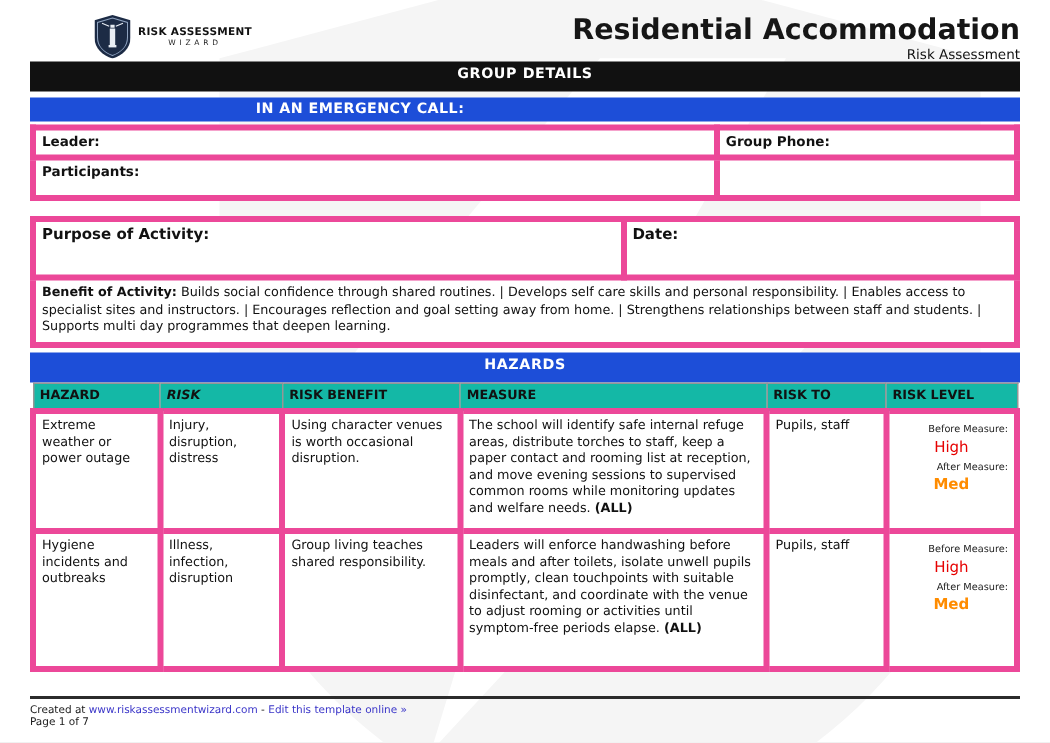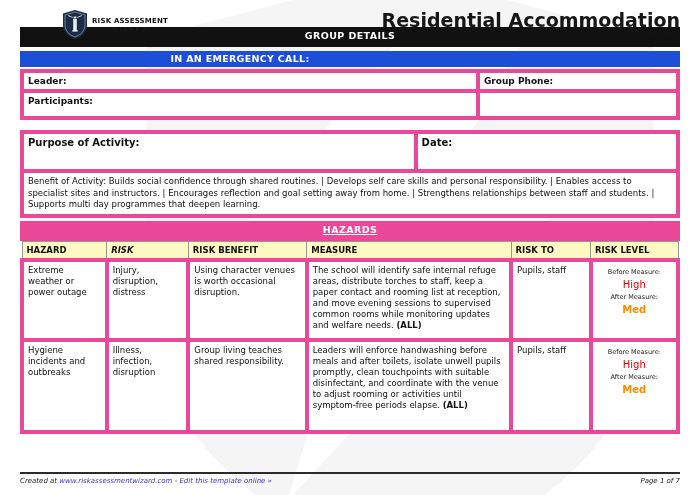--- a/index.html
+++ b/index.html
@@ -13,21 +13,21 @@
     overflow: hidden;
   }
   .watermark {
     position: absolute; left: 90px; top: -40px;
     width: 620px; height: 620px;
     opacity: 1; z-index: 0; pointer-events: none;
   }
   .content { position: relative; z-index: 1; padding: 0 20px; }
 
   
-  .hdr { display: flex; justify-content: space-between; align-items: flex-start; padding-top: 10px; height: 27px; padding-left: 43px; }
+  .hdr { display: flex; justify-content: space-between; align-items: flex-start; padding-top: 10px; height: 41px; padding-left: 43px; }
   .brand { display: flex; align-items: center; gap: 5px; }
   .brand-shield { width: 24px; height: 29px; }
   .brand-text-line1 { font-size: 7px; font-weight: bold; color: #111; letter-spacing: 0.2px; }
   .brand-text-line2 { font-size: 5px; color: #222; letter-spacing: 2.5px; text-align: center; margin-top: 1px; }
   .titleblock { text-align: right; }
   .doc-title { font-size: 19px; font-weight: bold; color: #161616; line-height: 21px; }
   .doc-subtitle { font-size: 9px; color: #111; margin-top: 1px; }
 
   
   .bar {
@@ -48,51 +48,51 @@
   table { border-collapse: collapse; width: 100%; }
   td { border: 4px solid #ec4899; vertical-align: top; background: #fff; }
   .formtable { margin-top: 2px; }
   .formtable td { font-size: 9px; font-weight: bold; color: #111; padding: 3px 4px; }
   .row-leader td { height: 17px; }
   .row-participants td { height: 27px; }
 
   .sec-activity { margin-top: 10px; }
   .row-purpose td { height: 39px; font-size: 10px; font-weight: bold; padding: 3px 4px; border-radius: 14px; }
   .row-benefit td { height: 45px; font-size: 8.5px; padding: 3px 4px; line-height: 11.5px; font-weight: normal; }
-  .benefit-label { font-weight: normal; }
+  .benefit-label { font-weight: bold; }
 
   
   .sec-hazards { margin-top: 3px; }
   .haztable { margin-top: 0; }
   .haztable th {
-    border: 1px solid #969696; background: #fef9c3;
+    border: 1px solid #969696; background: #14b8a6;
     font-size: 8.5px; font-weight: bold; color: #111;
     text-align: left; padding: 3px 4px; height: 17px;
   }
   .haztable td { font-size: 8.5px; color: #111; padding: 3px 4px; line-height: 11px; }
   .col-hazard { width: 85px; }
   .col-risk { width: 82px; font-style: italic; }
   .col-benefit { width: 119px; }
   .col-measure { width: 206px; }
   .col-riskto { width: 80px; }
   .col-risklevel { width: 88px; }
   .hazrow1 { height: 80px; }
   .hazrow2 { height: 92px; }
   .measure-suffix { font-weight: bold; }
   .risklevel-cell { text-align: center; }
-  .rl-label { font-size: 6.5px; color: #222; margin-top: 2px; }
+  .rl-label { font-size: 6.5px; color: #222; margin-top: 2px; text-align: right; }
   .rl-high { font-size: 10px; font-weight: normal; margin: 1px 0 2px; }
   .rl-med { font-size: 10px; font-weight: bold; margin-top: 1px; }
 
   
   .footer {
     position: absolute; left: 20px; right: 20px; bottom: 10px; z-index: 1;
   }
   .footer-rule { border-top: 2px solid #2b2b2b; margin-bottom: 3px; }
-  .footer-row { display: flex; justify-content: space-between; font-size: 7px; font-style: italic; color: #1a1a1a; }
+  .footer-row { display: flex; justify-content: space-between; font-size: 7px; color: #1a1a1a; flex-direction: column; }
   .footer a { text-decoration: none; }
 </style>
 </head>
 <body>
 
 <div class="page">
 
   <svg class="watermark" viewBox="0 0 100 110" xmlns="http://www.w3.org/2000/svg">
     <path d="M50 2 L95 14 L95 58 C95 84 74 100 50 108 C26 100 5 84 5 58 L5 14 Z" fill="#f5f5f5"></path>
     <path d="M50 14 L20 50 L44 50 L30 96 L80 42 L56 42 L72 14 Z" fill="#ffffff"></path>
@@ -148,21 +148,21 @@
           <td style="width:40%">Date:</td>
         </tr>
         <tr class="row-benefit">
           <td colspan="2"><span class="benefit-label">Benefit of Activity:</span><span> Builds social confidence through shared routines. | Develops self care skills and personal responsibility. | Enables access to specialist sites and instructors. | Encourages reflection and goal setting away from home. | Strengthens relationships between staff and students. | Supports multi day programmes that deepen learning.</span></td>
         </tr>
       </tbody>
         </table>
     </div>
 
     <div class="sec-hazards">
-      <div class="bar" style="background: #ec4899; text-decoration: underline;">HAZARDS</div>
+      <div class="bar" style="background: #1d4ed8;">HAZARDS</div>
       <table class="haztable">
         <tbody>
             <tr>
           <th class="col-hazard">HAZARD</th>
           <th class="col-risk">RISK</th>
           <th class="col-benefit">RISK BENEFIT</th>
           <th class="col-measure">MEASURE</th>
           <th class="col-riskto">RISK TO</th>
           <th class="col-risklevel">RISK LEVEL</th>
         </tr>

